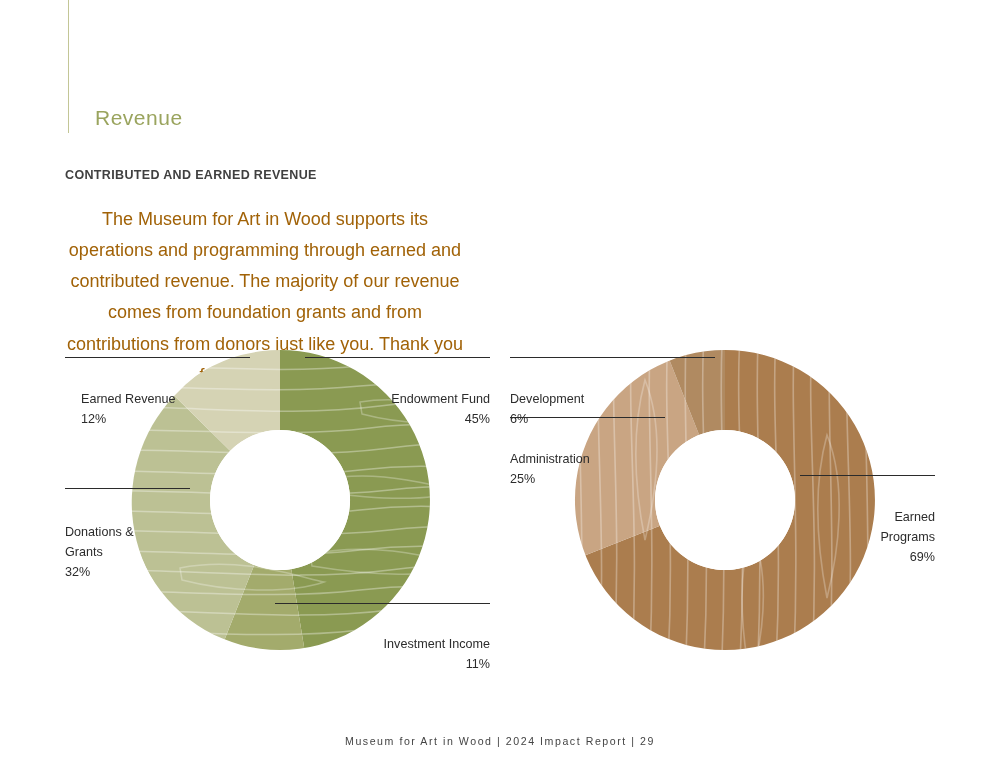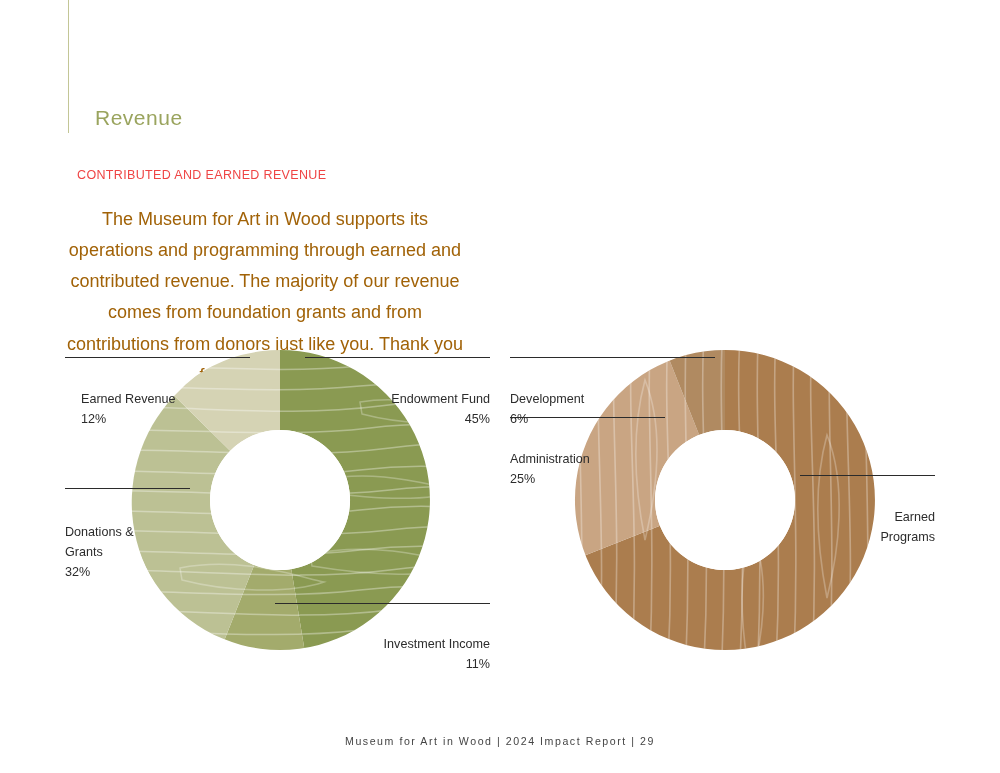--- a/index.html
+++ b/index.html
@@ -40,24 +40,24 @@
     color: #9aa45e;
     font-weight: 400;
     text-align: center;
   }
 
   .col-left  { position: absolute; left: 65px;  top: 168px; width: 400px; }
   .col-right { position: absolute; left: 511px; top: 168px; width: 400px; }
 
   .col-head {
     font-size: 12.5px;
-    font-weight: normal;
+    font-weight: bold;
     letter-spacing: 0.35px;
-    color: #ef4444;
-    margin: 0 0 22px 12px;
+    color: #404040;
+    margin: 0 0 22px 0;
     text-transform: uppercase;
   }
   .col-body {
     font-size: 18px;
     line-height: 1.73;
     color: #a16207;
     margin: 0;
     white-space: pre-line;
     text-align: center;
   }
@@ -243,18 +243,19 @@
     </div>
 
     <div class="lbl" style="left:5px; top:90px;">
       <span>Administration</span>
       <span class="pct">25%</span>
     </div>
 
     <div class="lbl right-al" style="left:250px; top:148px; width:180px;">
       <span>Earned
 Programs</span>
+      <span class="pct">69%</span>
     </div>
   </div>
 
   <div class="footer">Museum for Art in Wood | 2024 Impact Report | 29</div>
 
 </div>
 
 </body></html>

